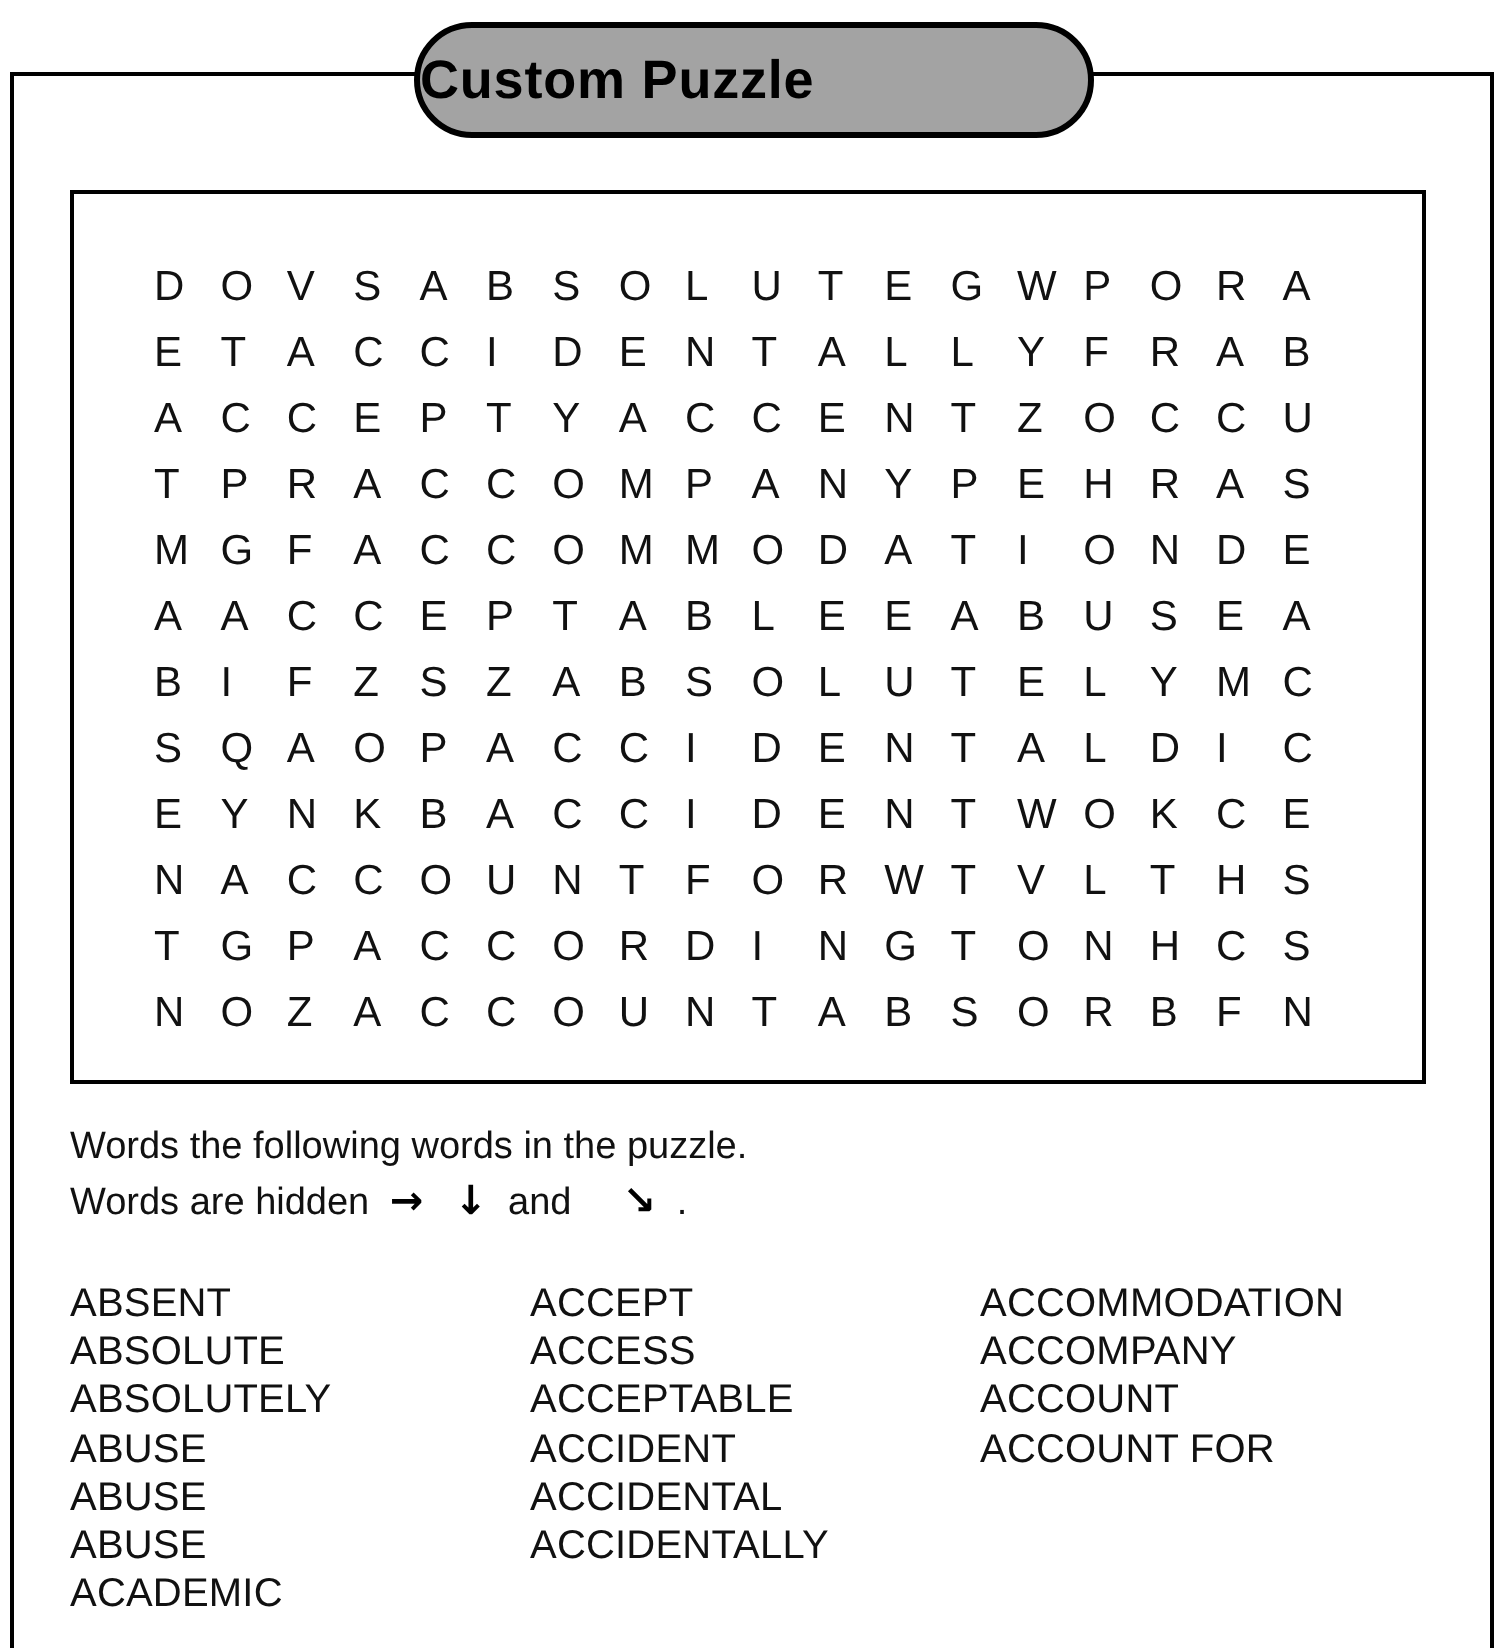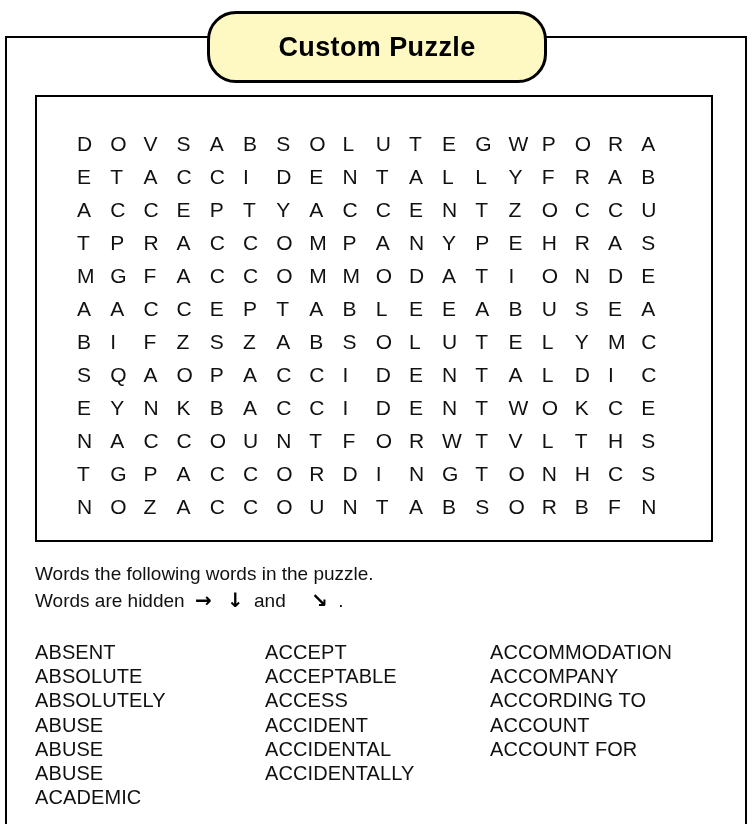--- a/index.html
+++ b/index.html
@@ -28,28 +28,27 @@
     box-sizing: border-box;
     background: transparent;
   }
 
   
   #title-badge {
     position: absolute;
     left: 207px;
     top: 11px;
     width: 340px;
-    height: 72px;
+    height: 58px;
     box-sizing: border-box;
     border: 3px solid #000000;
     border-radius: 29px;
-    background: #fef9c3;
+    background: #a3a3a3;
     display: flex;
     align-items: center;
-    justify-content: center;
     z-index: 5;
   }
   #title-badge .title-text {
     font-size: 27px;
     font-weight: bold;
     letter-spacing: 0.4px;
     line-height: 1;
     color: #000000;
     white-space: nowrap;
   }
@@ -408,26 +407,25 @@
       <div class="word-item">ABSENT</div>
       <div class="word-item">ABSOLUTE</div>
       <div class="word-item">ABSOLUTELY</div>
       <div class="word-item">ABUSE</div>
       <div class="word-item">ABUSE</div>
       <div class="word-item">ABUSE</div>
       <div class="word-item">ACADEMIC</div>
     </div>
   <div class="word-col" id="word-col-2">
       <div class="word-item">ACCEPT</div>
+      <div class="word-item">ACCESS</div>
       <div class="word-item">ACCEPTABLE</div>
-      <div class="word-item">ACCESS</div>
       <div class="word-item">ACCIDENT</div>
       <div class="word-item">ACCIDENTAL</div>
       <div class="word-item">ACCIDENTALLY</div>
     </div>
   <div class="word-col" id="word-col-3">
       <div class="word-item">ACCOMMODATION</div>
       <div class="word-item">ACCOMPANY</div>
-      <div class="word-item">ACCORDING TO</div>
       <div class="word-item">ACCOUNT</div>
       <div class="word-item">ACCOUNT FOR</div>
     </div>
 </div>
 
 </body></html>

